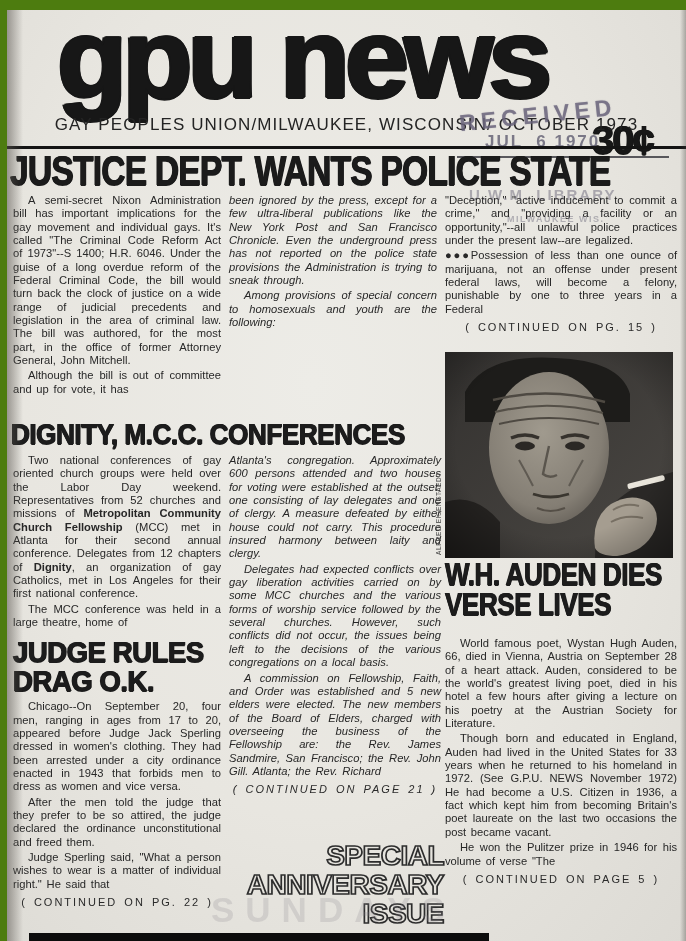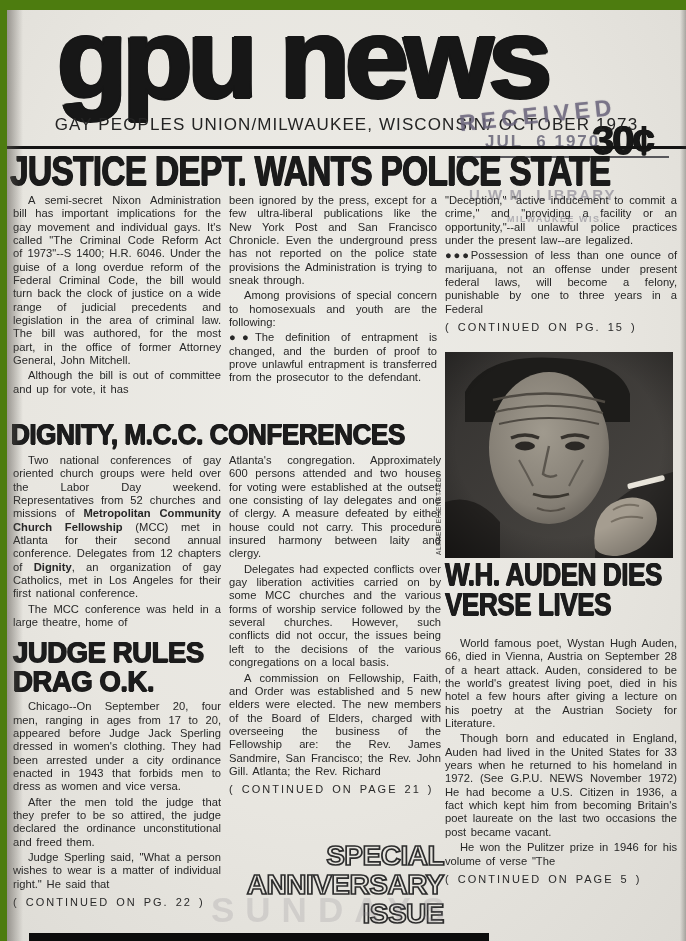--- a/index.html
+++ b/index.html
@@ -28,39 +28,39 @@
   .stamp-received{left:452px;top:92px;font-size:23px;letter-spacing:5px;transform:rotate(-6deg);
           text-shadow:0 0 1px rgba(104,98,122,.5);}
   .stamp-date{left:478px;top:122px;font-size:17px;letter-spacing:2px;white-space:pre;color:rgba(95,92,112,.8);}
   .stamp-underline{left:450px;top:146px;width:212px;height:2px;background:rgba(40,40,48,.75);}
   .stamp-library{left:462px;top:176px;font-size:15px;letter-spacing:2px;color:rgba(118,115,132,.55);}
   .stamp-library2{left:500px;top:192px;font-size:9px;letter-spacing:1.5px;color:rgba(118,115,132,.5);margin-top:12px;}
   .body-col p{margin:0 0 2px 0;text-align:justify;word-spacing:1.6px;
           font-size:11.2px;line-height:13.35px;color:#272727;}
   .body-col p.ind{text-indent:15px;}
   .b{font-weight:bold;}
-  .continued{font-size:11px;letter-spacing:2px;text-align:left;margin-top:5px;color:#2a2a2a;
+  .continued{font-size:11px;letter-spacing:2px;text-align:center;margin-top:5px;color:#2a2a2a;
           word-spacing:2px;}
   .sec-headline{font-weight:bold;color:#1c1c1c;line-height:.98;white-space:nowrap;}
   .dignity-headline{left:4px;top:410px;font-size:29px;letter-spacing:-.5px;transform:scaleX(.9);
           transform-origin:left top;}
   .judge-headline{font-size:29px;letter-spacing:-.5px;margin:9px 0 5px 0;transform:scaleX(.95);
           transform-origin:left top;}
   .auden-headline{left:438px;top:550px;font-size:31px;letter-spacing:-.5px;transform:scaleX(.84);
           transform-origin:left top;}
   .anniv{left:223px;top:831px;width:214px;text-align:right;font-weight:bold;font-size:28px;line-height:1.04;
           letter-spacing:-.5px;color:transparent;-webkit-text-stroke:1.7px #2d2d2d;}
   .photo-frame{left:438px;top:342px;width:228px;height:206px;background:#2c2a28;}
   .photo-credit{left:428px;top:545px;font-size:6.5px;letter-spacing:.6px;color:#3a3a3a;
           transform:rotate(-90deg);transform-origin:0 0;white-space:nowrap;}
   .ghost{left:204px;top:880px;font-size:35px;font-weight:bold;letter-spacing:11px;
           color:rgba(135,133,142,.22);}
   .bottom-bar{left:22px;top:923px;width:460px;height:9px;background:#0c0c0c;}
   .col1{left:6px;width:208px;}
-  .col2{left:222px;width:208px;}
+  .col2{left:222px;width:208px;font-style:italic;}
   .col3{left:438px;width:232px;}
   .lead-cols{top:184px;}
   .dig-cols{top:444px;}
   .col2.dig{width:212px;}
   .auden-body{left:438px;top:627px;width:232px;}
 </style>
 </head>
 <body>
 
 <div class="scan">
@@ -80,21 +80,20 @@
 
     <div class="abs lead-headline fat">JUSTICE DEPT. WANTS POLICE STATE</div>
 
     <div class="abs body-col col1 lead-cols">
       <p class="ind">A semi-secret Nixon Administration bill has important implications for the gay movement and individual gays. It's called "The Criminal Code Reform Act of 1973"--S 1400; H.R. 6046. Under the guise of a long overdue reform of the Federal Criminal Code, the bill would turn back the clock of justice on a wide range of judicial precedents and legislation in the area of criminal law. The bill was authored, for the most part, in the office of former Attorney General, John Mitchell.</p>
       <p class="ind">Although the bill is out of committee and up for vote, it has</p>
     </div>
     <div class="abs body-col col2 lead-cols">
       <p>been ignored by the press, except for a few ultra-liberal publications like the New York Post and San Francisco Chronicle. Even the underground press has not reported on the police state provisions the Administration is trying to sneak through.</p>
       <p class="ind">Among provisions of special concern to homosexuals and youth are the following:</p>
-      <p>●●The definition of entrapment is changed, and the burden of proof to prove unlawful entrapment is transferred from the prosecutor to the defendant.</p>
     </div>
     <div class="abs body-col col3 lead-cols">
       <p>"Deception," "active inducement to commit a crime," and "providing a facility or an opportunity,"--all unlawful police practices under the present law--are legalized.</p>
       <p>●●●Possession of less than one ounce of marijuana, not an offense under present federal laws, will become a felony, punishable by one to three years in a Federal</p>
       <div class="continued">( CONTINUED ON PG. 15 )</div>
     </div>
 
     <div class="abs sec-headline dignity-headline fat">DIGNITY, M.C.C. CONFERENCES</div>
 
     <div class="abs body-col col1 dig-cols">

